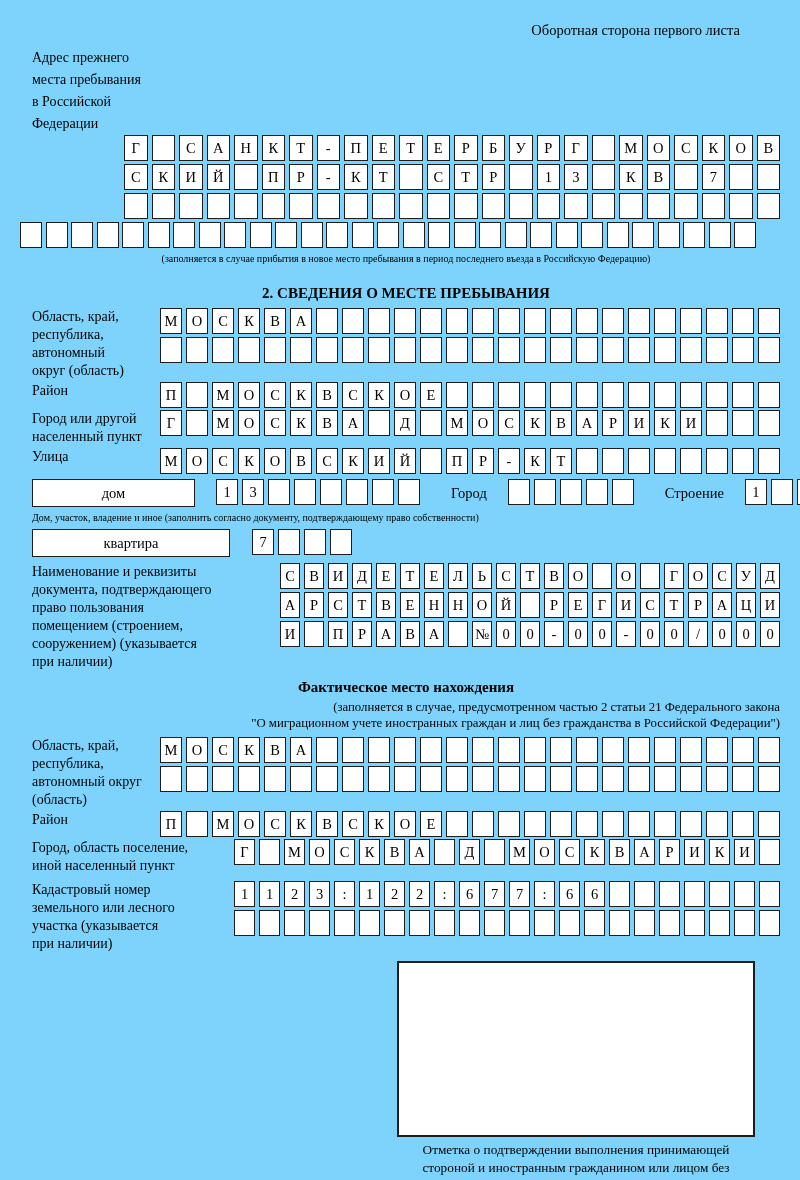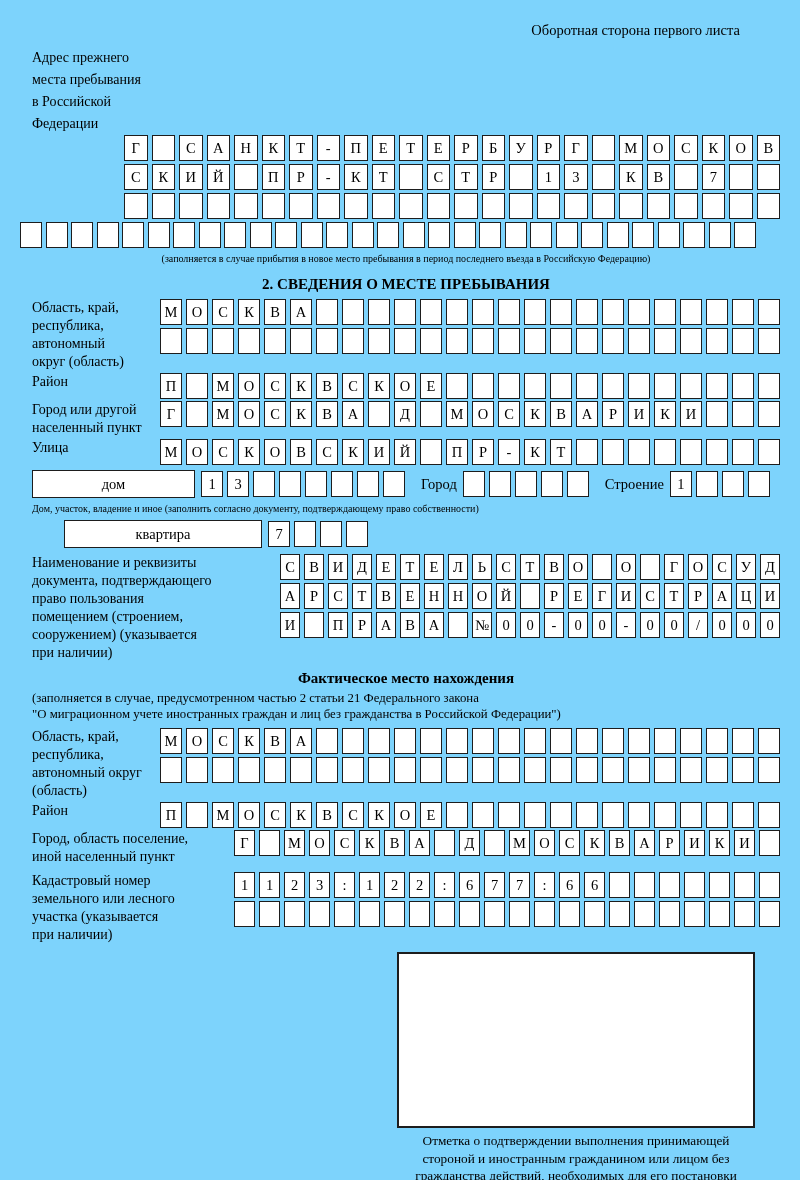--- a/index.html
+++ b/index.html
@@ -46,44 +46,44 @@
   .full-row { display:flex; gap:3.5px; margin-top:3px; margin-left:-12px; }
   .caption {
     font-size:10px;
     margin-top:5px;
   }
   .caption.center { text-align:center; }
   .section-title {
     text-align:center;
     font-weight:bold;
     font-size:15px;
-    margin-top:12px;
+    margin-top:21px;
   }
   .bigbox {
     border:1.6px solid #1d1d1d;
     height:28px;
     display:flex; align-items:center; justify-content:center;
     font-size:14.5px;
     flex:none; background:#fff;
   }
   .bigbox.house { width:163px; }
   .bigbox.flat  { width:198px; }
   .inline-lbl { font-size:14.5px; line-height:28px; flex:none; }
-  .dom-row { display:flex; align-items:center; margin-top:5px; gap:6px; }
-  .kv-row  { display:flex; align-items:center; margin-top:6px; gap:6px;margin-left:32px; }
+  .dom-row { display:flex; margin-top:5px; gap:21px; }
+  .kv-row  { display:flex; margin-top:6px; gap:22px; }
   .check-row { display:flex; align-items:center; margin-top:8px; font-size:14.5px; }
   .checkbox {
     width:22px; height:24px;
     border:1.6px solid #1d1d1d;
     display:flex; align-items:center; justify-content:center;
     font-size:14px; flex:none; margin:0 10px 0 16px; background:#fff;
   }
   .checkbox.first { margin-left:6px; }
   .check-note { font-size:12.8px; margin-top:3px; padding-left:218px; }
-  .subcaption { font-size:12.8px; text-align:left; margin-top:4px; }
+  .subcaption { font-size:12.8px; text-align:right; margin-top:4px; }
   .stamp-col {
     width:392px;
     margin-left:auto; margin-right:8px;
     margin-top:8px;
     display:flex; flex-direction:column; align-items:center;
   }
   .stamp-box {
     width:358px; height:176px;
     border:2px solid #1d1d1d;
     background:#fff;

